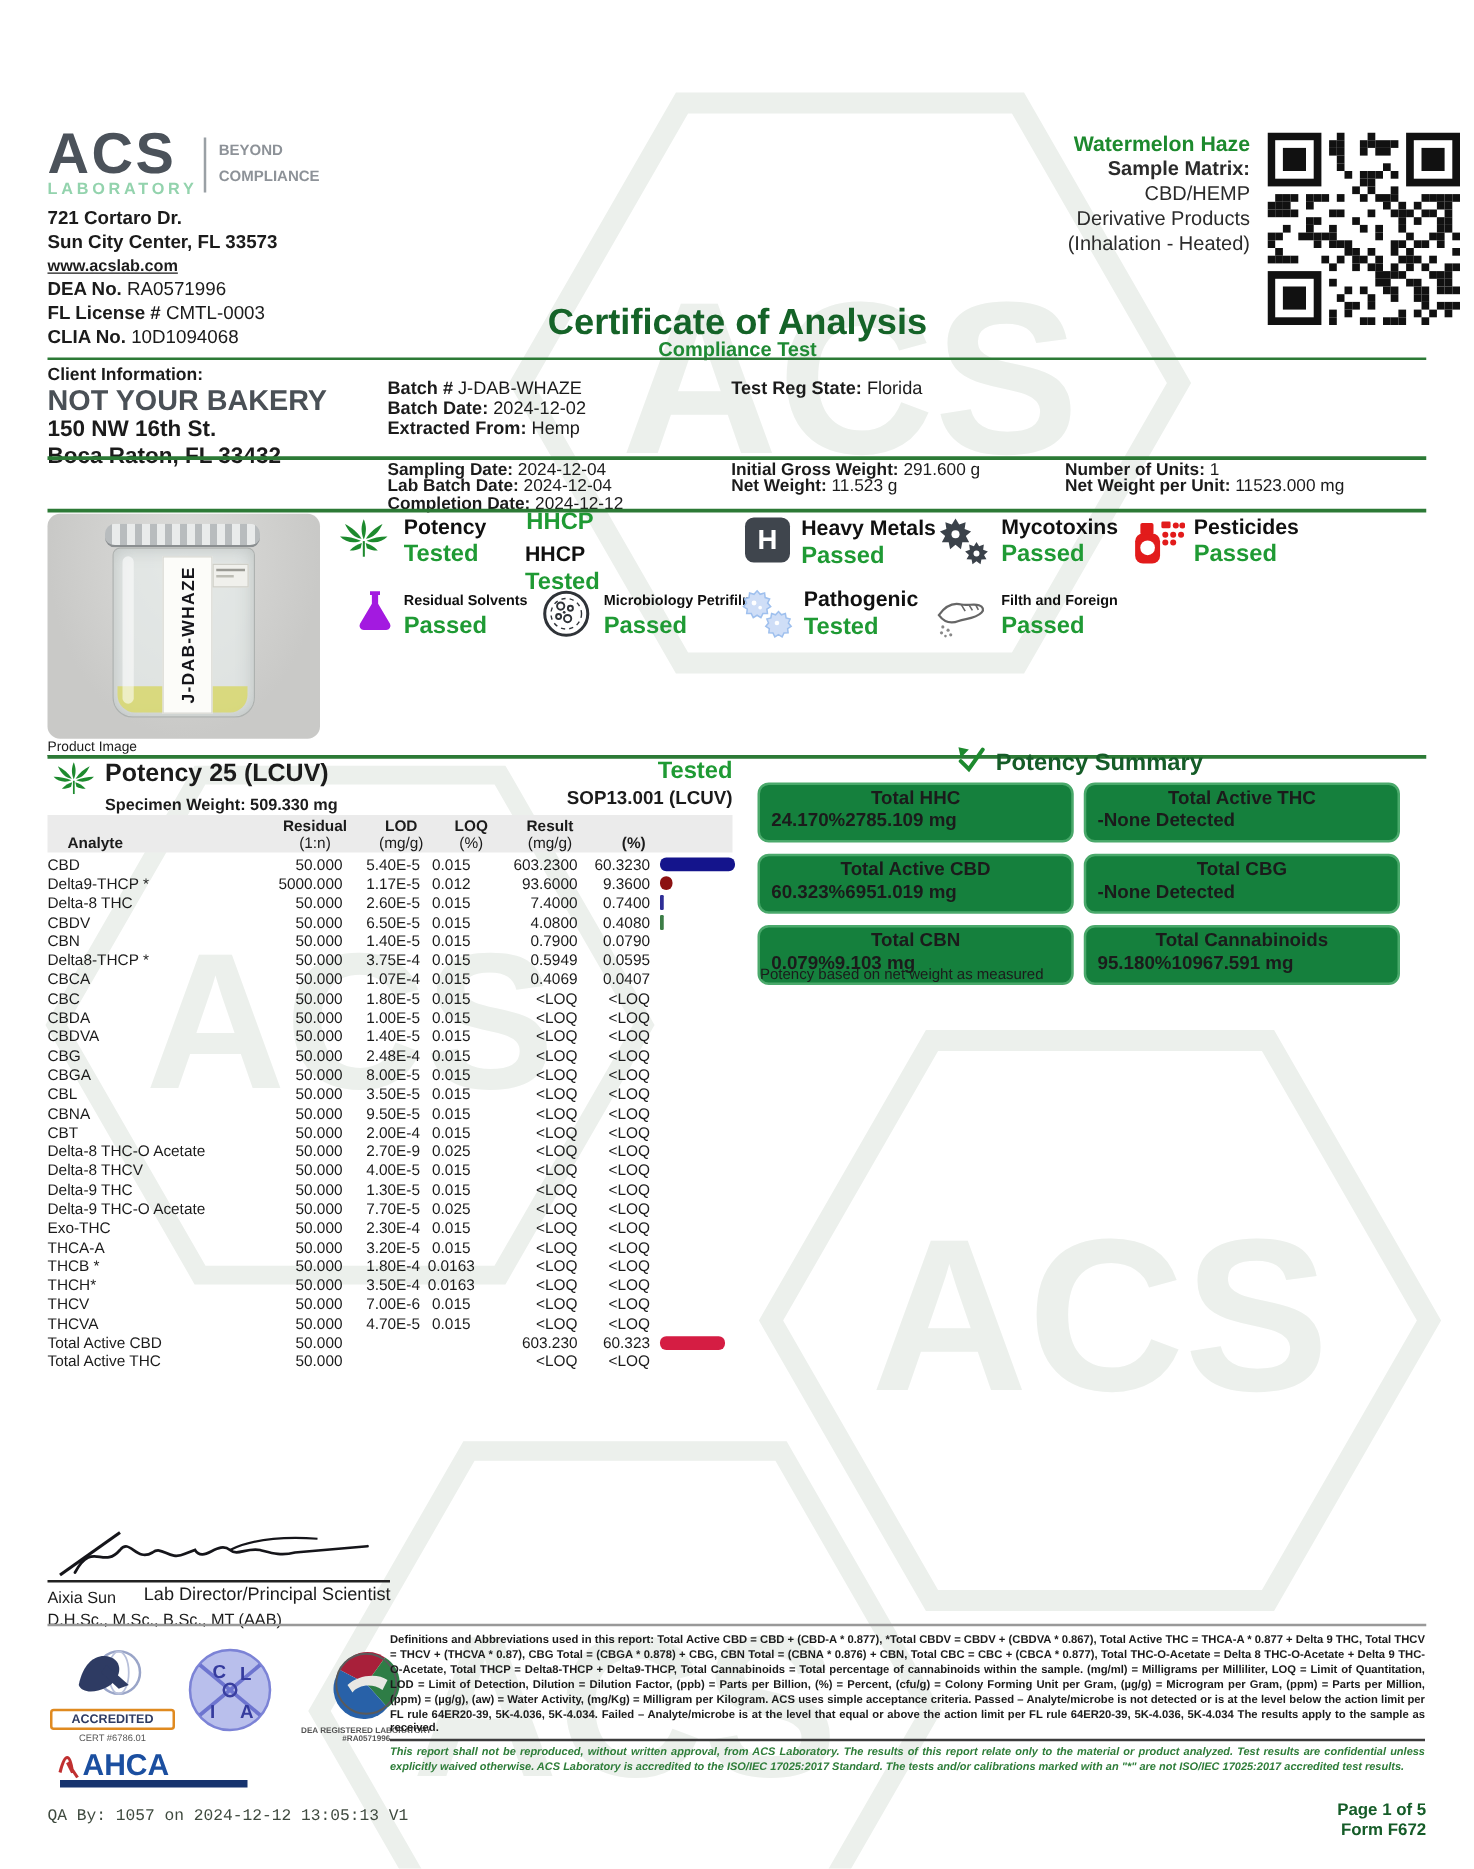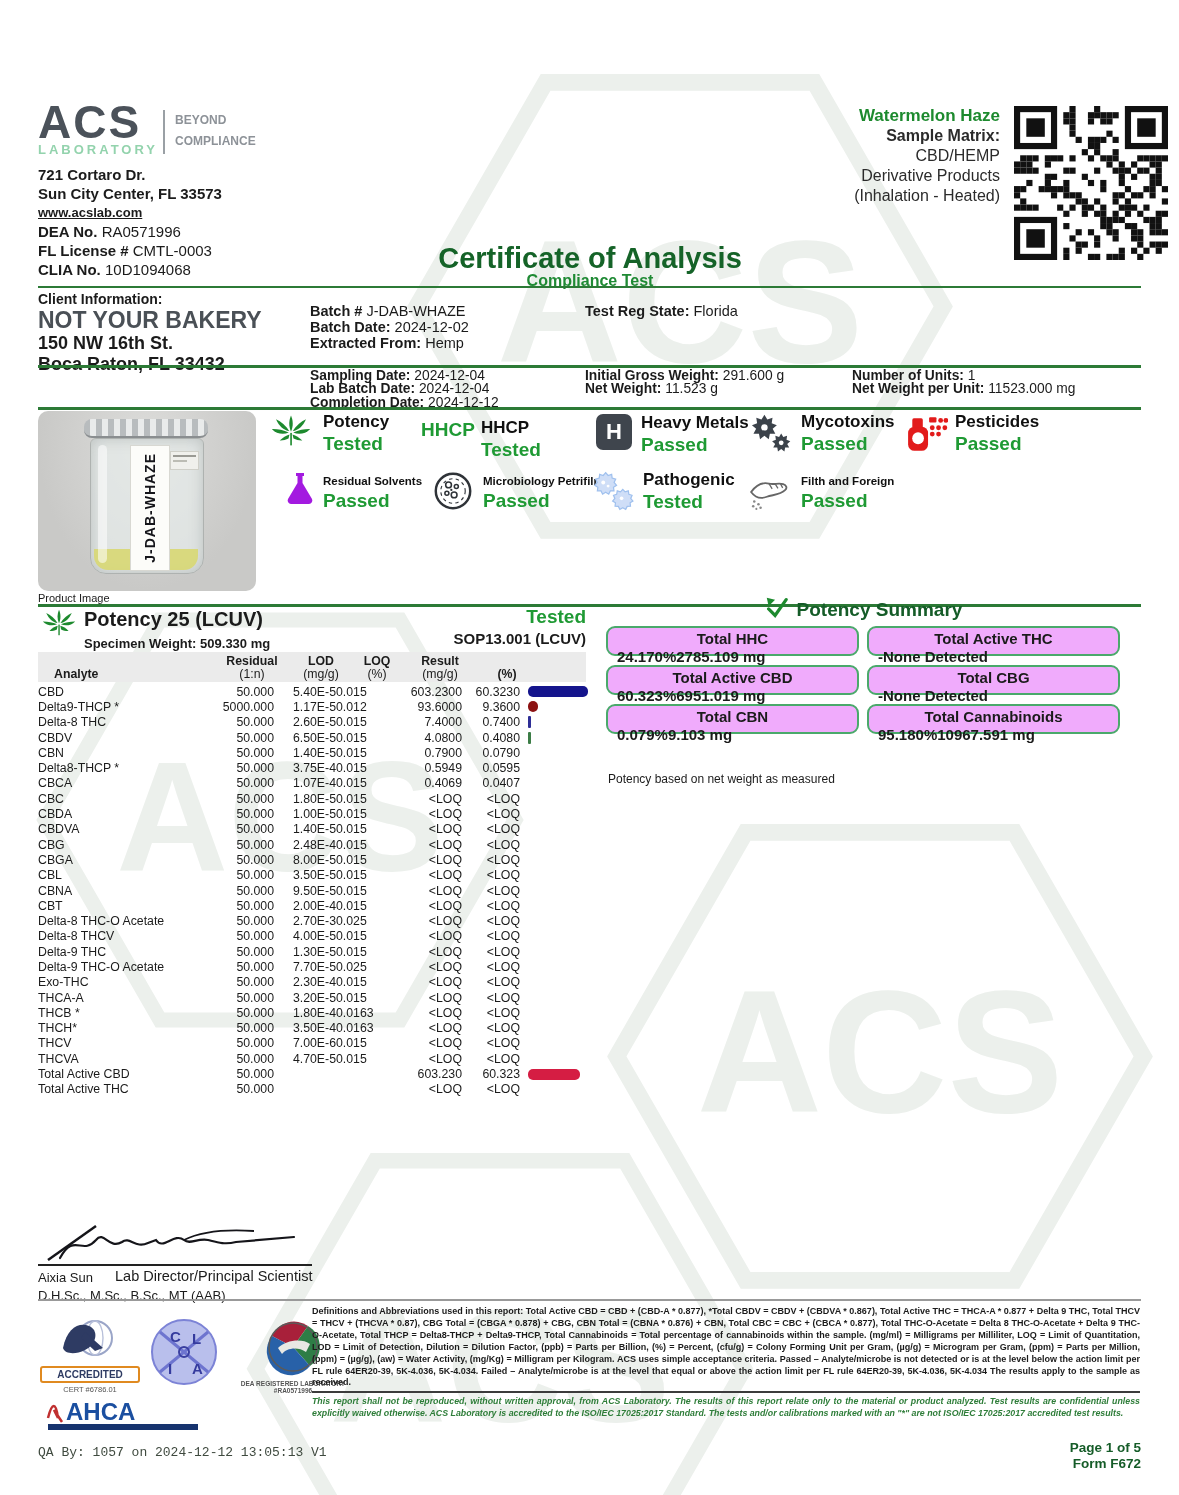--- a/index.html
+++ b/index.html
@@ -25,29 +25,29 @@
   .bn.sm{font-size:11.5px;line-height:15px;padding-top:4px;}
   .bs{font-size:19px;font-weight:bold;color:#1f9a34;line-height:23px;}
   
   .thead{position:absolute;left:38px;top:652px;width:548px;height:30px;background:#ebebeb;
          display:flex;align-items:flex-end;font-size:12.3px;font-weight:normal;}
   .thead .hc{display:flex;flex-direction:column;justify-content:flex-end;text-align:center;line-height:13px;padding-bottom:1px;}
   .trow{display:flex;align-items:center;height:15.3px;font-size:12.3px;}
   .c0{width:160px;}
   .c1{width:76px;text-align:right;}
   .c2{width:62px;text-align:right;}
-  .c3{width:50px;text-align:left;}
+  .c3{width:50px;text-align:center;}
   .c4{width:76px;text-align:right;}
   .c5{width:58px;text-align:right;}
   .cbar{margin-left:8px;display:flex;align-items:center;}
   
   .sumhead{display:flex;justify-content:center;align-items:center;gap:9px;}
   .sumtitle{font-size:19px;font-weight:bold;color:#155c28;}
   .cards{display:grid;grid-template-columns:1fr 1fr;gap:9px 8px;}
-  .card{border:2px solid #4aa96b;border-radius:9px;background:#f0abfc;height:30px;
+  .card{border:2px solid #4aa96b;border-radius:9px;background:#15803d;height:48px;
         box-sizing:border-box;padding:2px 9px 3px;}
   .ct{text-align:center;font-size:15px;font-weight:bold;line-height:18px;}
   .cv{display:flex;justify-content:flex-start;font-size:15px;font-weight:bold;line-height:18px;}
   
   .photo{position:absolute;left:38px;top:411px;width:218px;height:180px;border-radius:10px;
          background:radial-gradient(ellipse at 50% 20%, #dddddb 0%, #c9c9c7 70%);overflow:hidden;}
   
   .defs{font-size:9px;line-height:11.9px;font-weight:bold;color:#1b1b1b;text-align:justify;}
   .conf{font-size:8.8px;line-height:11.5px;font-weight:bold;font-style:italic;color:#2e7d39;text-align:justify;}
   .qa{font-family:"Liberation Mono","DejaVu Sans Mono",monospace;font-size:13px;color:#3f4a3f;}
@@ -361,21 +361,21 @@
               <path d="M25 20.5 C22.5 18 20 16.5 17.2 15.7 L18 19 C20.3 20.2 22.6 20.6 25 20.5 Z"></path>
               <rect x="15.4" y="14.5" width="1.3" height="10"></rect>
             </g>
           </svg>
         </div>
       <div>
         <div class="bn">Potency</div>
         <div class="bs">Tested</div>
       </div>
     </div>
-      <div class="badge" style="left:420px;top:418px;">
+      <div class="badge" style="left:420px;top:406px;flex-direction:column;">
       <div class="bic" style="width:56px;">
           <span style="color:#1f9a34;font-weight:bold;font-size:19px;line-height:22px;">HHCP</span>
         </div>
       <div>
         <div class="bn">HHCP</div>
         <div class="bs">Tested</div>
       </div>
     </div>
       <div class="badge" style="left:592px;top:413px;">
       <div class="bic" style="width:44px;">
@@ -669,21 +669,21 @@
       <span class="c1">50.000</span>
       <span class="c2">2.00E-4</span>
       <span class="c3">0.015</span>
       <span class="c4">&lt;LOQ</span>
       <span class="c5">&lt;LOQ</span>
       <span class="cbar"></span>
     </div>
       <div class="trow">
       <span class="c0">Delta-8 THC-O Acetate</span>
       <span class="c1">50.000</span>
-      <span class="c2">2.70E-3</span>
+      <span class="c2">2.70E-9</span>
       <span class="c3">0.025</span>
       <span class="c4">&lt;LOQ</span>
       <span class="c5">&lt;LOQ</span>
       <span class="cbar"></span>
     </div>
       <div class="trow">
       <span class="c0">Delta-8 THCV</span>
       <span class="c1">50.000</span>
       <span class="c2">4.00E-5</span>
       <span class="c3">0.015</span>

